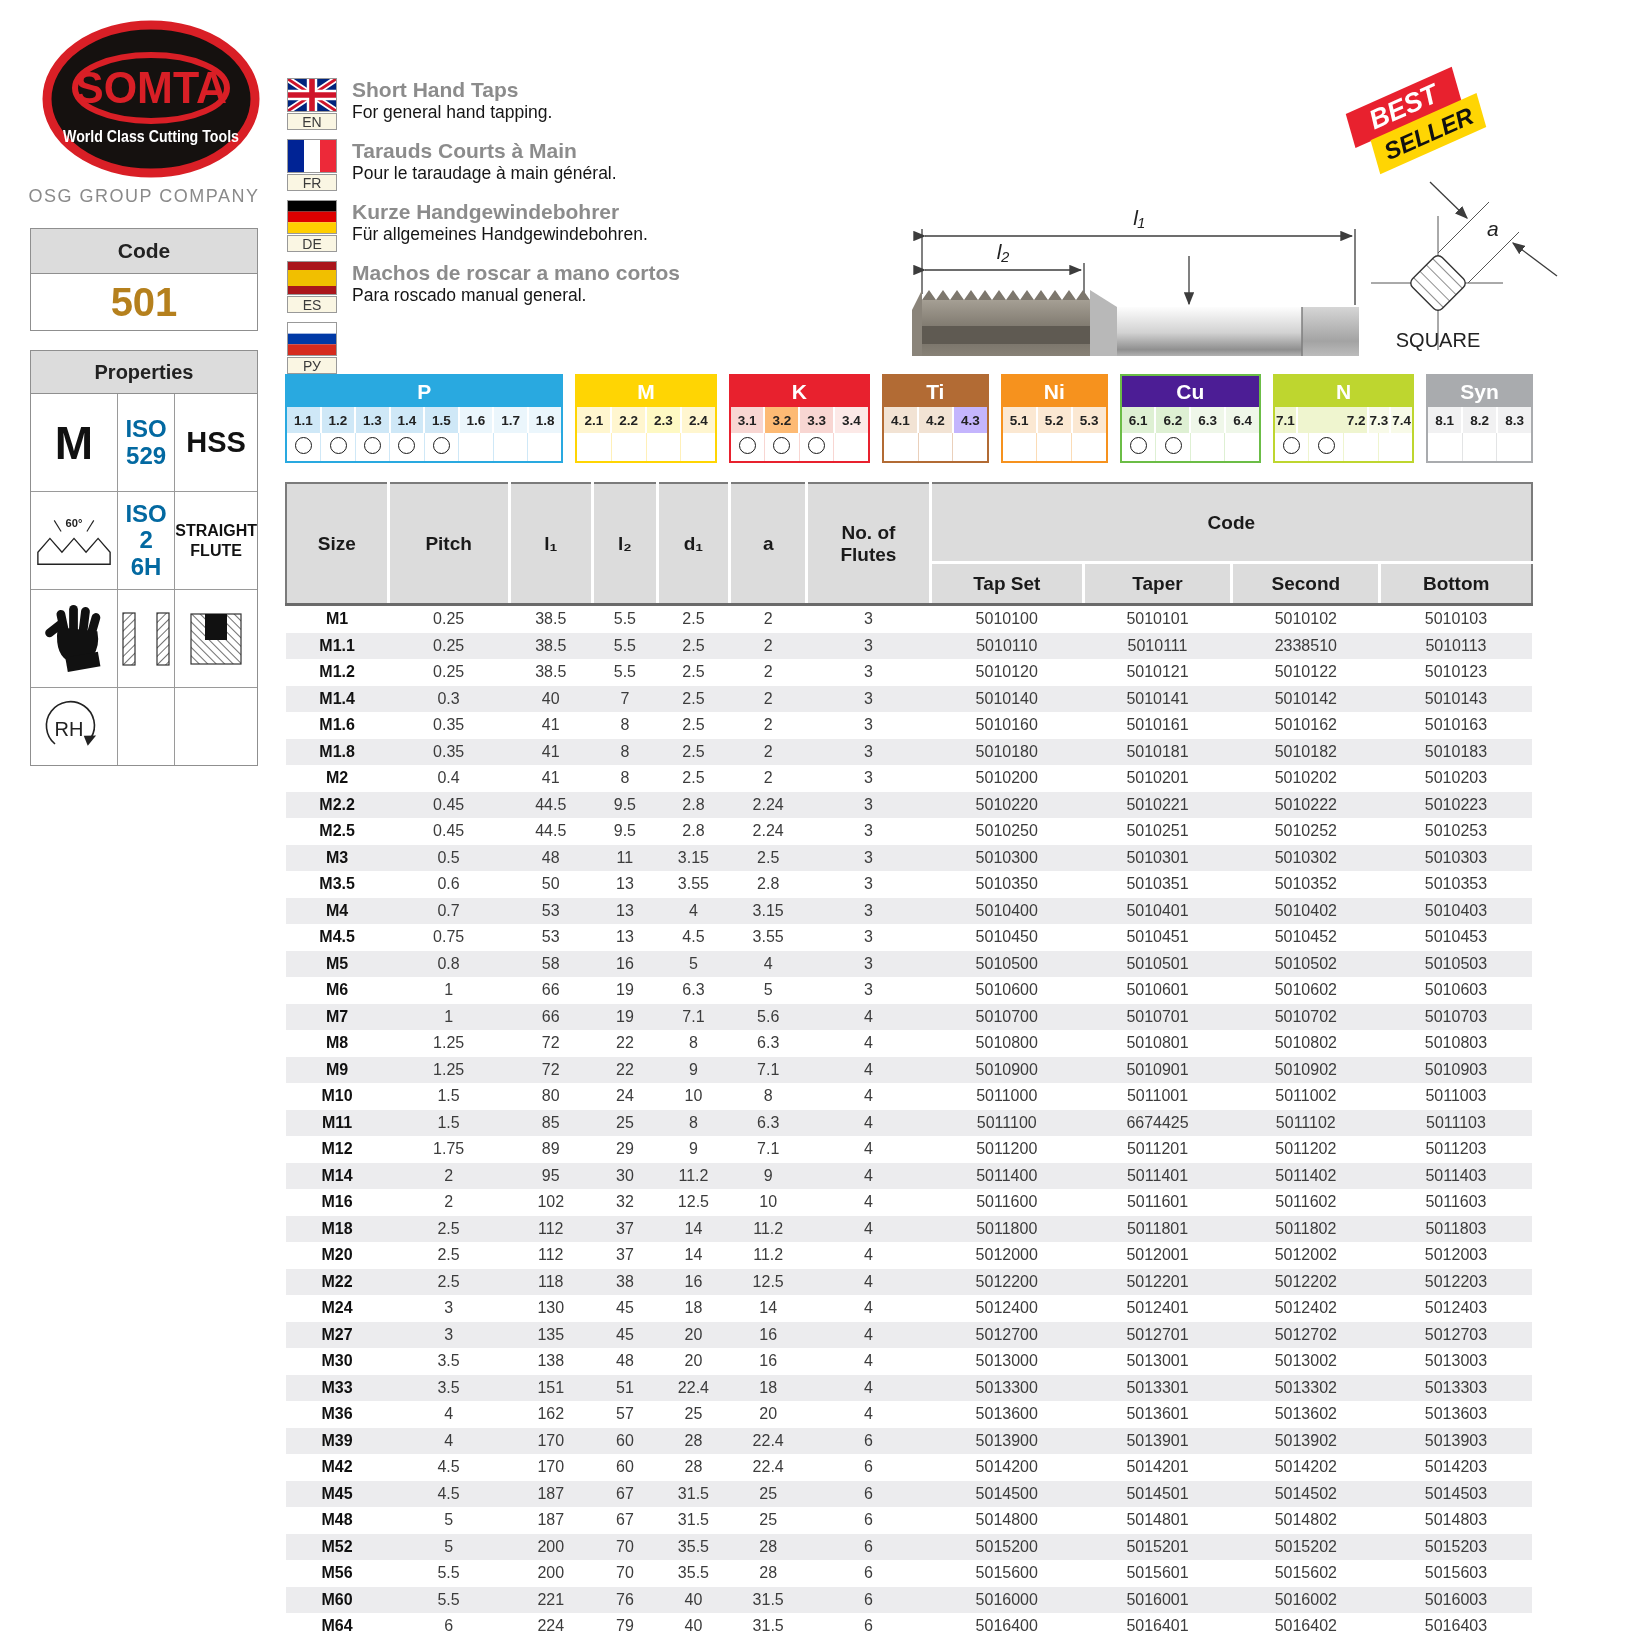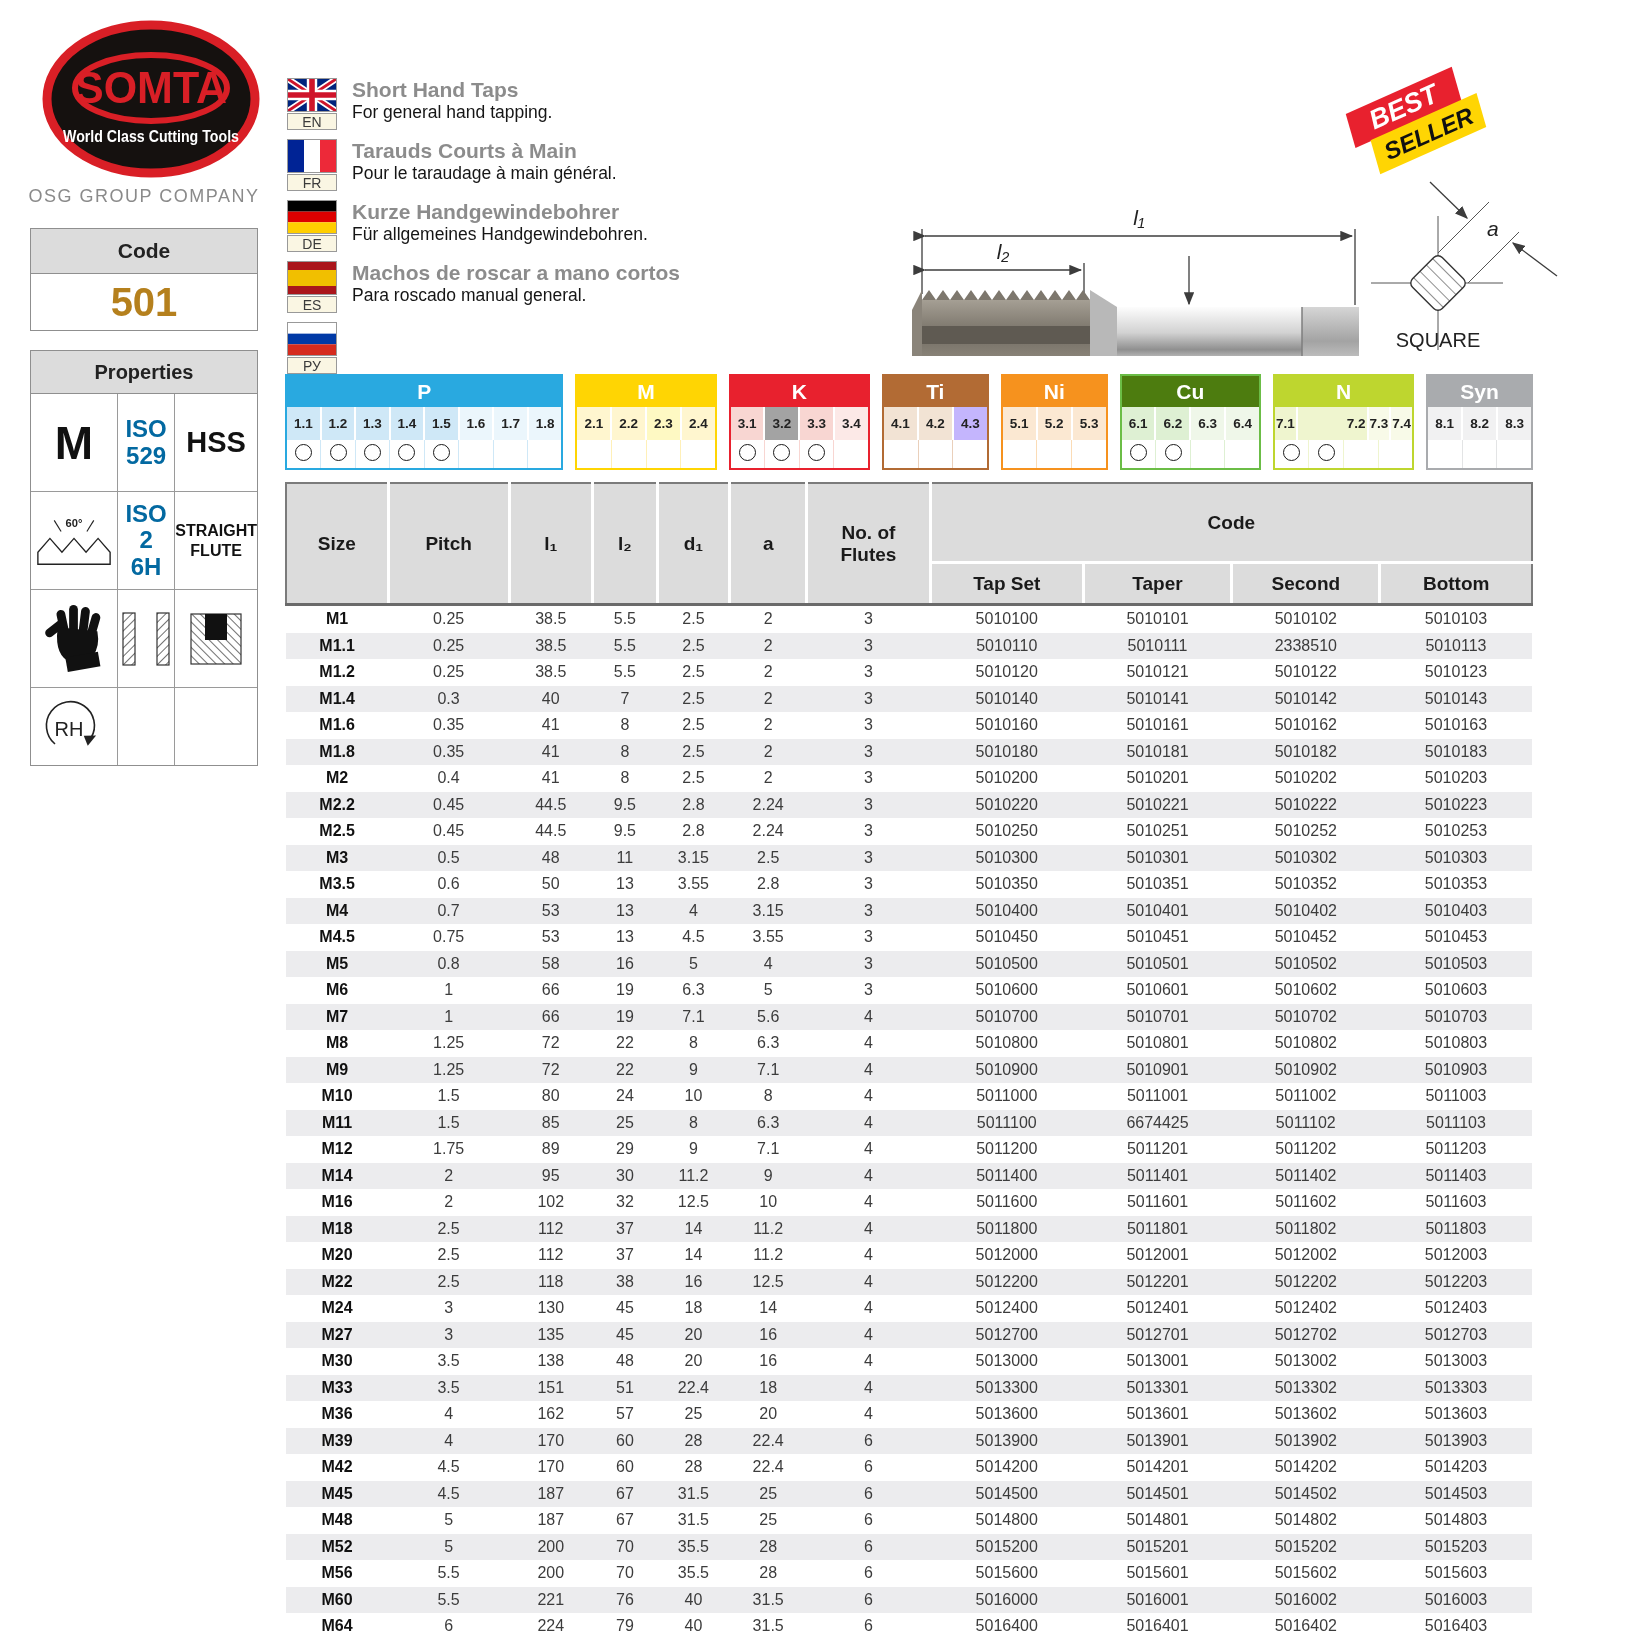--- a/index.html
+++ b/index.html
@@ -50,21 +50,21 @@
   .badge .b2{width:116px;height:35px;background:#ffd503;transform:skewX(-8deg);margin-left:12px;margin-top:-1px;
              display:flex;align-items:center;justify-content:center;}
   .badge .b2 span{color:#111;font-weight:800;font-style:italic;font-size:24px;transform:skewX(8deg);}
 
   
   .mat{position:absolute;left:285px;top:374px;width:1248px;display:flex;gap:12px;}
   .mat-group{border:2px solid;display:flex;flex-direction:column;background:#fff;}
   .mat-head{height:31px;display:flex;align-items:center;justify-content:center;
             color:#fff;font-weight:bold;font-size:21px;}
   .mat-row{display:flex;}
-  .mat-cell{flex:1 1 0;height:33px;display:flex;align-items:center;justify-content:center;
+  .mat-cell{flex:1 1 0;height:26px;display:flex;align-items:center;justify-content:center;
             font-size:13.5px;font-weight:bold;color:#222;}
   .mat-circ{flex:1 1 0;height:28px;display:flex;align-items:flex-start;justify-content:center;background:#fff;}
   .circle{width:15px;height:15px;border:1.6px solid #1a1a1a;border-radius:50%;margin-top:4px;}
 
   
   .tbl{position:absolute;left:285px;top:482px;width:1248px;border-collapse:collapse;table-layout:fixed;}
   .tbl thead th{background:#dcdcdc;font-weight:bold;font-size:19px;color:#1a1a1a;
                 border-right:3px solid #fff;white-space:pre-line;line-height:1.15;}
   .tbl thead tr.top th{border-top:2px solid #7b7b7b;}
   .tbl thead th.first{border-left:2px solid #7b7b7b;}
@@ -369,21 +369,21 @@
           <div class="mat-circ"></div>
           <div class="mat-circ" style="border-left: 1px solid rgb(255, 240, 184);"></div>
           <div class="mat-circ" style="border-left: 1px solid rgb(255, 240, 184);"></div>
           <div class="mat-circ" style="border-left: 1px solid rgb(255, 240, 184);"></div>
         </div>
       </div>
       <div class="mat-group" style="flex-grow: 4; flex-basis: 0px; border-color: rgb(232, 33, 46);">
         <div class="mat-head" style="background: rgb(232, 33, 46);">K</div>
         <div class="mat-row">
           <div class="mat-cell" style="background: rgb(248, 214, 210);">3.1</div>
-          <div class="mat-cell" style="background: #a3a3a3; border-left: 2px solid rgb(255, 255, 255);">3.2</div>
+          <div class="mat-cell" style="background: #fdba74; border-left: 2px solid rgb(255, 255, 255);">3.2</div>
           <div class="mat-cell" style="background: rgb(248, 214, 210); border-left: 2px solid rgb(255, 255, 255);">3.3</div>
           <div class="mat-cell" style="background: rgb(252, 233, 231); border-left: 2px solid rgb(255, 255, 255);">3.4</div>
         </div>
         <div class="mat-row">
           <div class="mat-circ">
             <span class="circle"></span>
           </div>
           <div class="mat-circ" style="border-left: 1px solid rgb(248, 214, 210);">
             <span class="circle"></span>
           </div>
@@ -413,21 +413,21 @@
           <div class="mat-cell" style="background: rgb(251, 232, 210); border-left: 2px solid rgb(255, 255, 255);">5.2</div>
           <div class="mat-cell" style="background: rgb(251, 232, 210); border-left: 2px solid rgb(255, 255, 255);">5.3</div>
         </div>
         <div class="mat-row">
           <div class="mat-circ"></div>
           <div class="mat-circ" style="border-left: 1px solid rgb(251, 220, 182);"></div>
           <div class="mat-circ" style="border-left: 1px solid rgb(251, 220, 182);"></div>
         </div>
       </div>
       <div class="mat-group" style="flex-grow: 4; flex-basis: 0px; border-color: rgb(107, 189, 70);">
-        <div class="mat-head" style="background: #4d7c0f; text-align: center;">Cu</div>
+        <div class="mat-head" style="background: #4c1d95; text-align: center;">Cu</div>
         <div class="mat-row">
           <div class="mat-cell" style="background: rgb(222, 240, 211);">6.1</div>
           <div class="mat-cell" style="background: rgb(222, 240, 211); border-left: 2px solid rgb(255, 255, 255);">6.2</div>
           <div class="mat-cell" style="background: rgb(239, 247, 233); border-left: 2px solid rgb(255, 255, 255);">6.3</div>
           <div class="mat-cell" style="background: rgb(239, 247, 233); border-left: 2px solid rgb(255, 255, 255);">6.4</div>
         </div>
         <div class="mat-row">
           <div class="mat-circ">
             <span class="circle"></span>
           </div>

